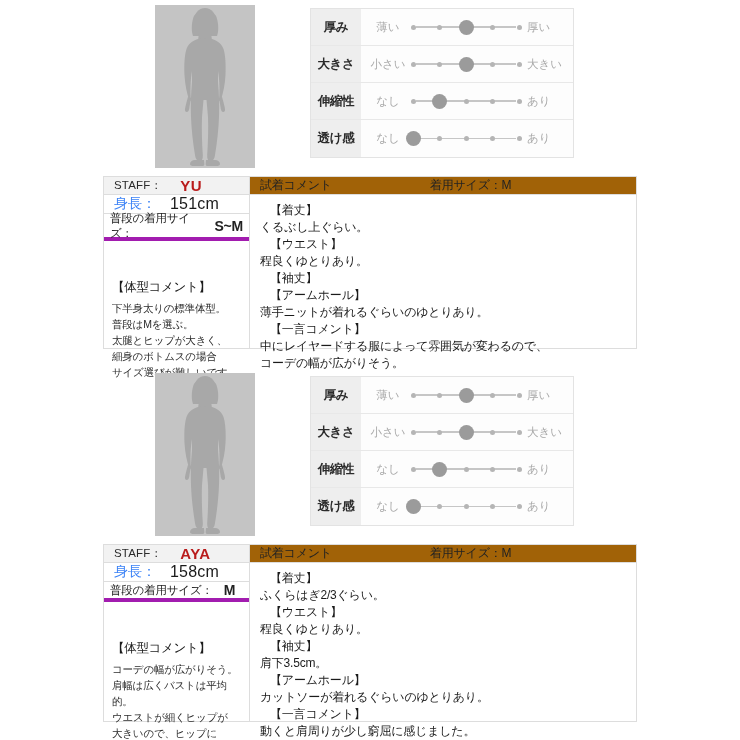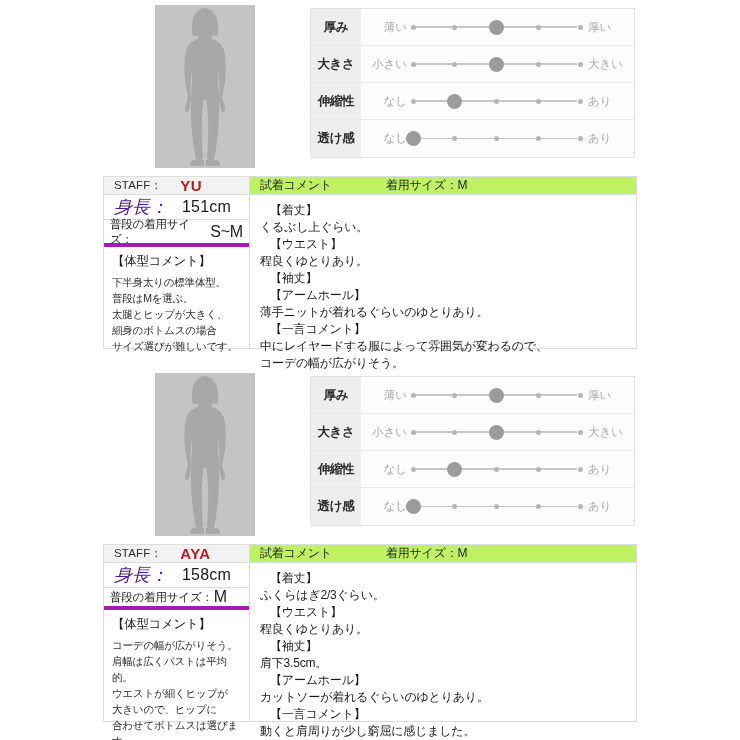--- a/index.html
+++ b/index.html
@@ -51,21 +51,21 @@
     display: block;
     width: 100px;
     height: 163px;
   }
 
   
   .rating-table {
     position: absolute;
     left: 310px;
     top: 8px;
-    width: 325px;
+    width: 264px;
     border: 1px solid #e3e3e3;
     border-collapse: collapse;
     background: #fdfdfd;
     box-sizing: border-box;
   }
   .rating-row {
     display: flex;
     align-items: center;
     height: 37px;
     border-bottom: 1px solid #e8e8e8;
@@ -95,21 +95,21 @@
     padding: 0 8px;
     box-sizing: border-box;
   }
   .end-label {
     font-size: 11.5px;
     color: #a9a9a9;
     white-space: nowrap;
     width: 38px;
     flex: 0 0 38px;
   }
-  .end-label.left  { text-align: right; padding-right: 6px; }
+  .end-label.left  { text-align: center; padding-right: 6px; }
   .end-label.right { text-align: left;  padding-left: 8px; }
 
   .scale {
     position: relative;
     flex: 1;
     height: 14px;
   }
   .scale-line {
     position: absolute;
     left: 3px;
@@ -187,83 +187,85 @@
   }
 
   .cell-height {
     border-bottom: 1px solid #dddddd;
     height: 31px;
     display: flex;
     align-items: center;
     padding: 0 10px;
     box-sizing: border-box;
   }
-  .height-label { font-size: 18px; color: #4c1d95; font-style: italic; }
+  .height-label { font-size: 14px; color: #3b82f6; }
   .height-value {
     font-size: 16px;
     font-weight: normal;
     color: #1b1b1b;
     margin-left: 14px;
     letter-spacing: 0.2px;
   }
 
   .cell-usual {
     border-bottom: 4px solid #a21caf;
     height: 27px;
     display: flex;
     align-items: center;
     padding: 0 6px;
     box-sizing: border-box;
     font-size: 11.5px;
     color: #222222;
     letter-spacing: -0.2px;
   }
   .cell-usual .usual-size {
-    font-size: 16px;
-    font-weight: normal;
-    margin-left: 1px;
+    font-size: 14px;
+    font-weight: bold;
+    margin-left: 11px;
   }
 
   .cell-body {
     flex: 1;
     padding: 6px 8px 4px 8px;
     box-sizing: border-box;
   }
   .body-title {
     font-size: 12.5px;
     color: #1b1b1b;
     margin-bottom: 5px;
     letter-spacing: -0.3px;
+    margin-top: 32px;
   }
   .body-lines {
     font-size: 10.5px;
     line-height: 1.52;
     color: #2b2b2b;
     letter-spacing: -0.2px;
   }
 
   
   .cell-comment-head {
-    background: #bef264;
+    background: #a16207;
     border-bottom: 1px solid #dddddd;
     height: 25px;
     display: flex;
     align-items: center;
     box-sizing: border-box;
     padding: 0 10px;
+    gap: 16px;
   }
   .comment-head-title {
     font-size: 12px;
     color: #222222;
     letter-spacing: -0.2px;
   }
   .worn-size {
     font-size: 12px;
     color: #222222;
-    margin-left: 54px;
+    margin-left: 82px;
     letter-spacing: -0.2px;
   }
 
   .cell-comment-body {
     flex: 1;
     padding: 7px 10px 4px 10px;
     box-sizing: border-box;
     font-size: 12px;
     line-height: 1.42;
     color: #1b1b1b;

